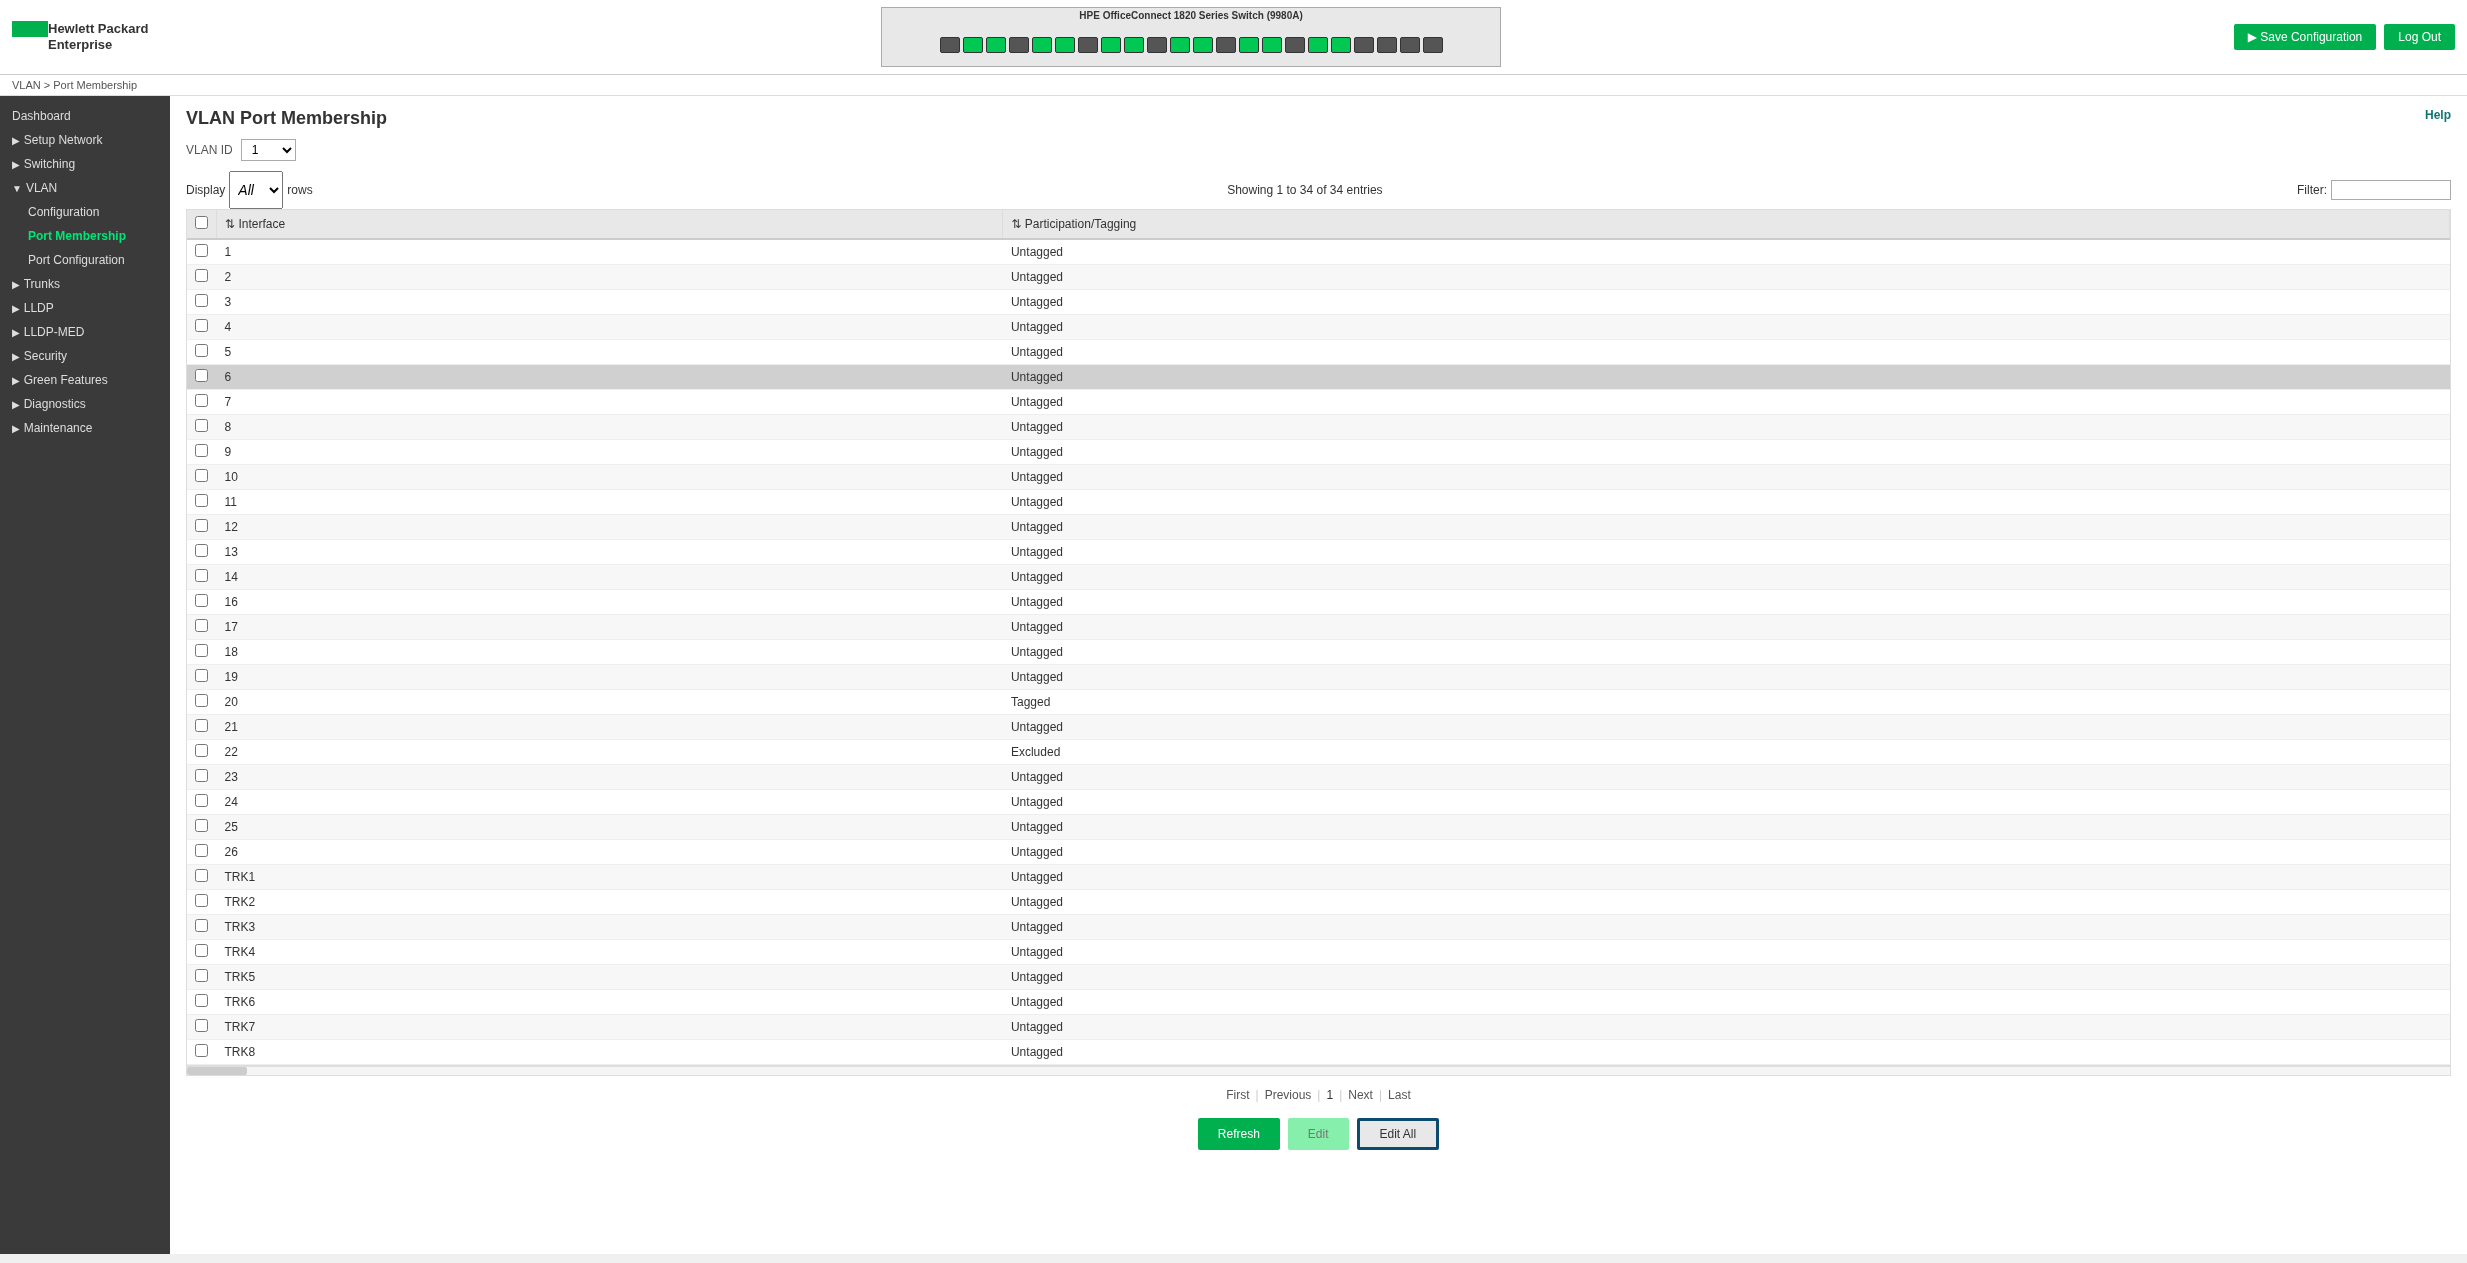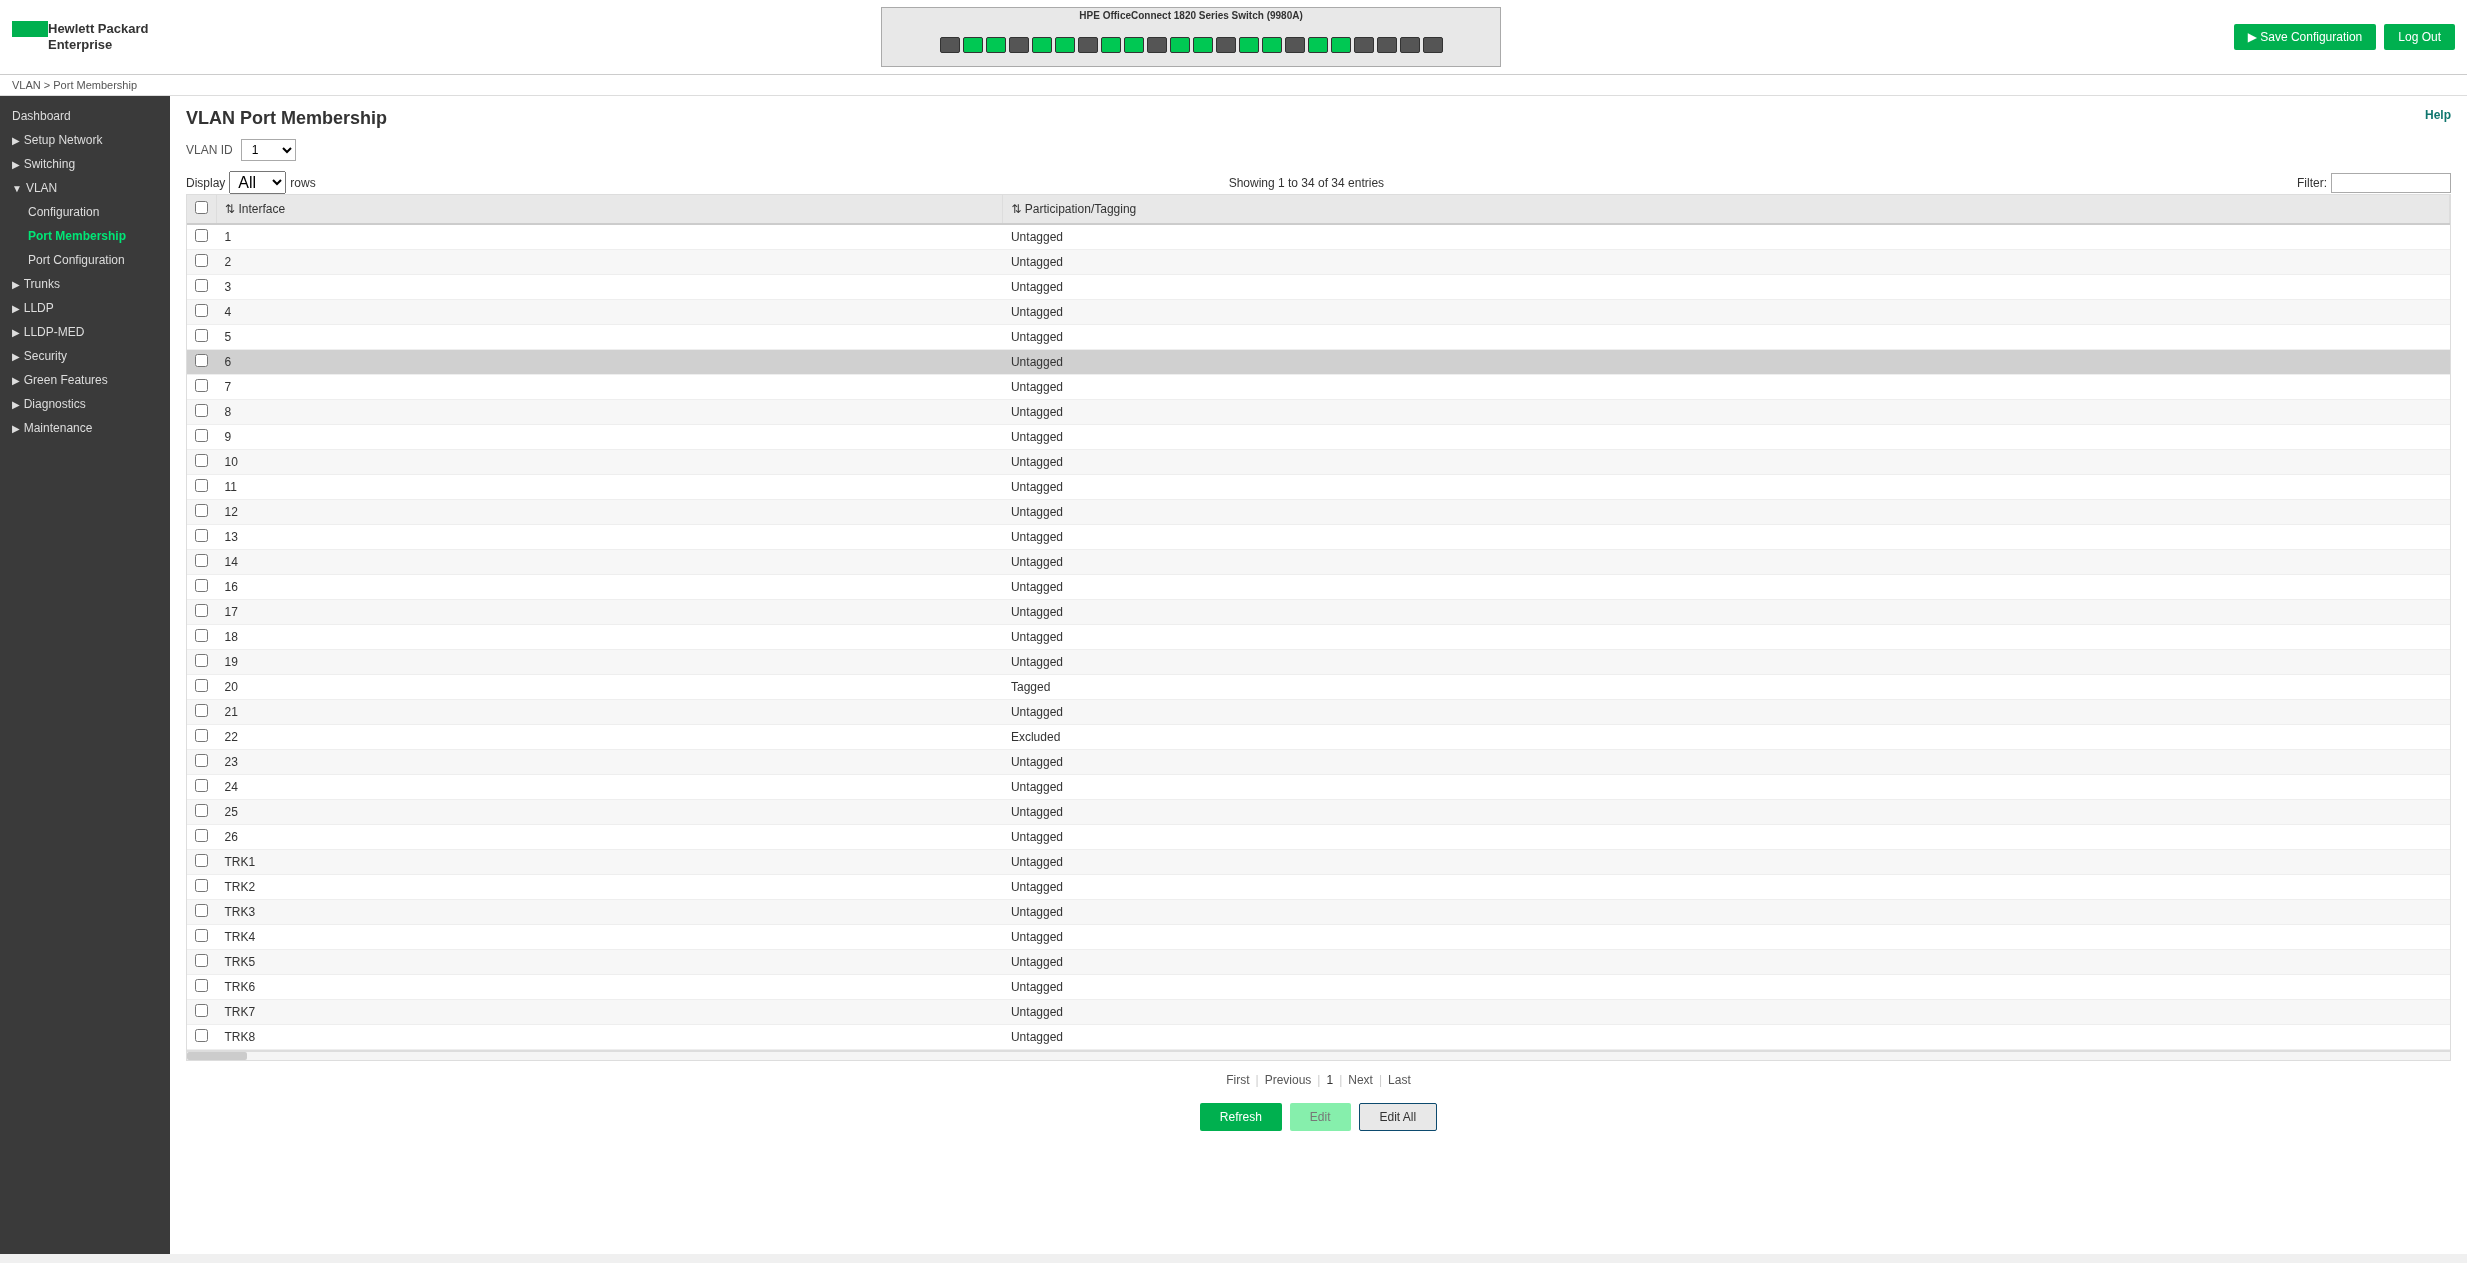--- a/index.html
+++ b/index.html
@@ -157,21 +157,21 @@
 
     
     #table-toolbar {
       display: flex;
       align-items: center;
       justify-content: space-between;
       margin-bottom: 0;
       font-size: 12px;
     }
     #display-rows { display: flex; align-items: center; gap: 4px; }
-    #display-rows select { padding: 1px 4px; font-size: 16px; }
+    #display-rows select { padding: 9px 4px; font-size: 14px; font-style: italic; }
     #filter-area { display: flex; align-items: center; gap: 4px; }
     #filter-input { border: 1px solid #aaa; padding: 2px 6px; font-size: 12px; width: 120px; }
 
     
     #data-table {
       width: 100%;
       border-collapse: collapse;
       font-size: 12px;
     }
     #data-table thead tr {
@@ -230,21 +230,21 @@
     }
     .btn-action {
       padding: 6px 20px;
       font-size: 12px;
       border: none;
       border-radius: 2px;
       cursor: pointer;
     }
     .btn-refresh { background: #00b04f; color: #fff; }
     .btn-edit { background: #86efac; color: #777; cursor: default; }
-    .btn-edit-all { background: #e8e8e8; color: #333; border: 1px solid #0c4a6e; }
+    .btn-edit-all { background: #e8e8e8; color: #333; border: 3px solid #0c4a6e; }
   </style>
 </head>
 <body>
 
 <div id="header">
   <div id="logo-area">
     <div id="logo-box"></div>
     <div id="logo-text">
       <span>Hewlett Packard</span><br>
       <span>Enterprise</span>

